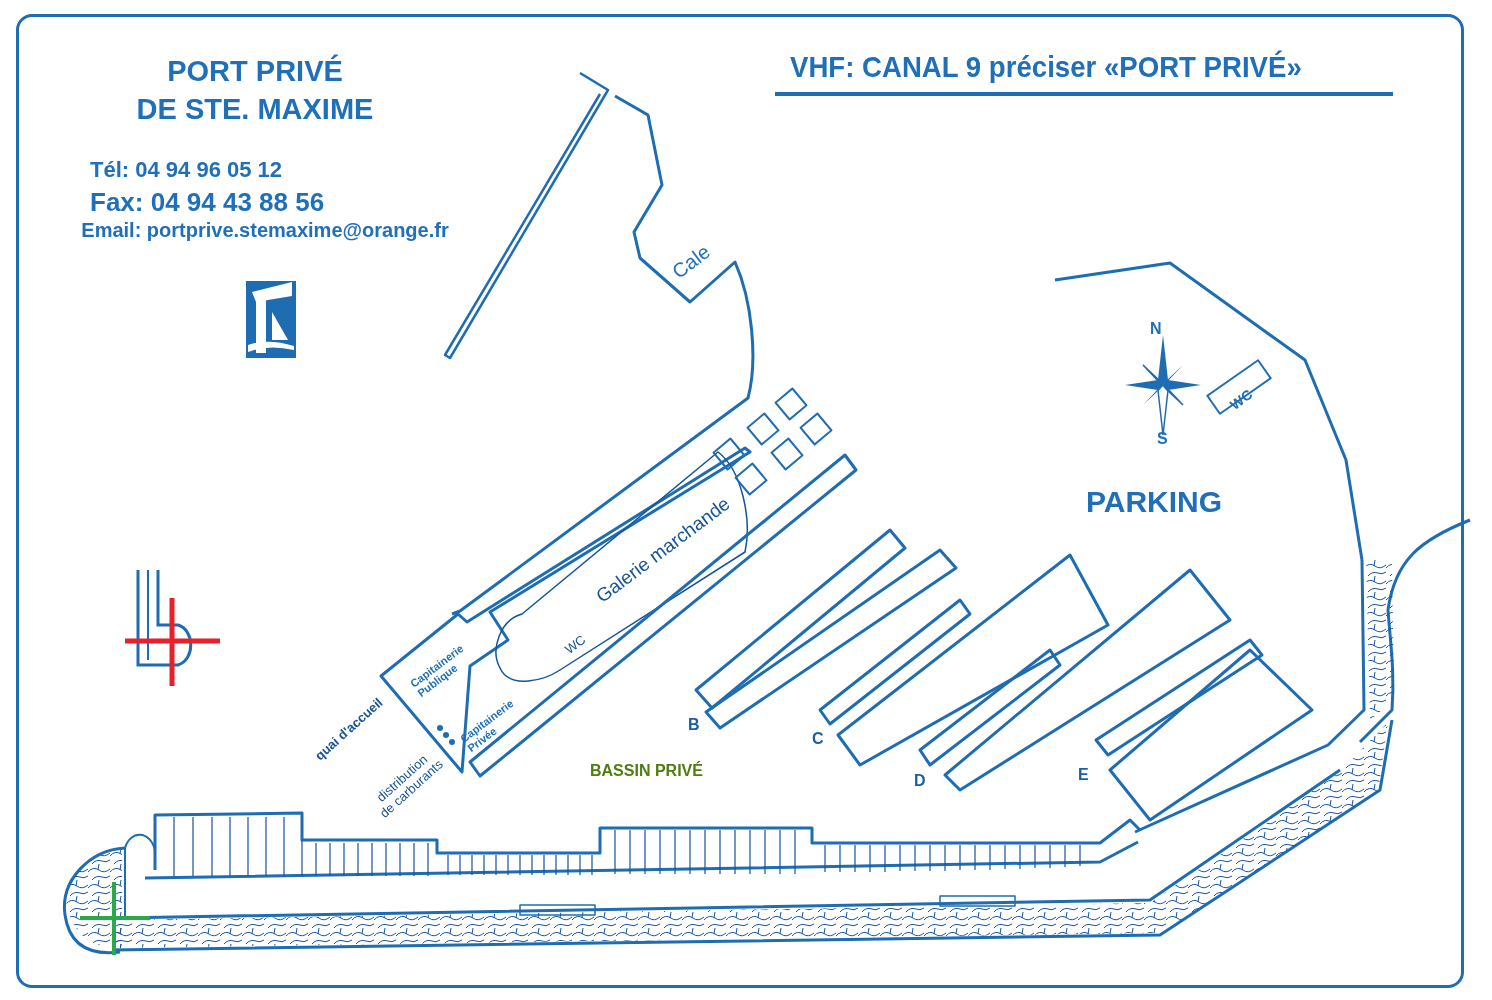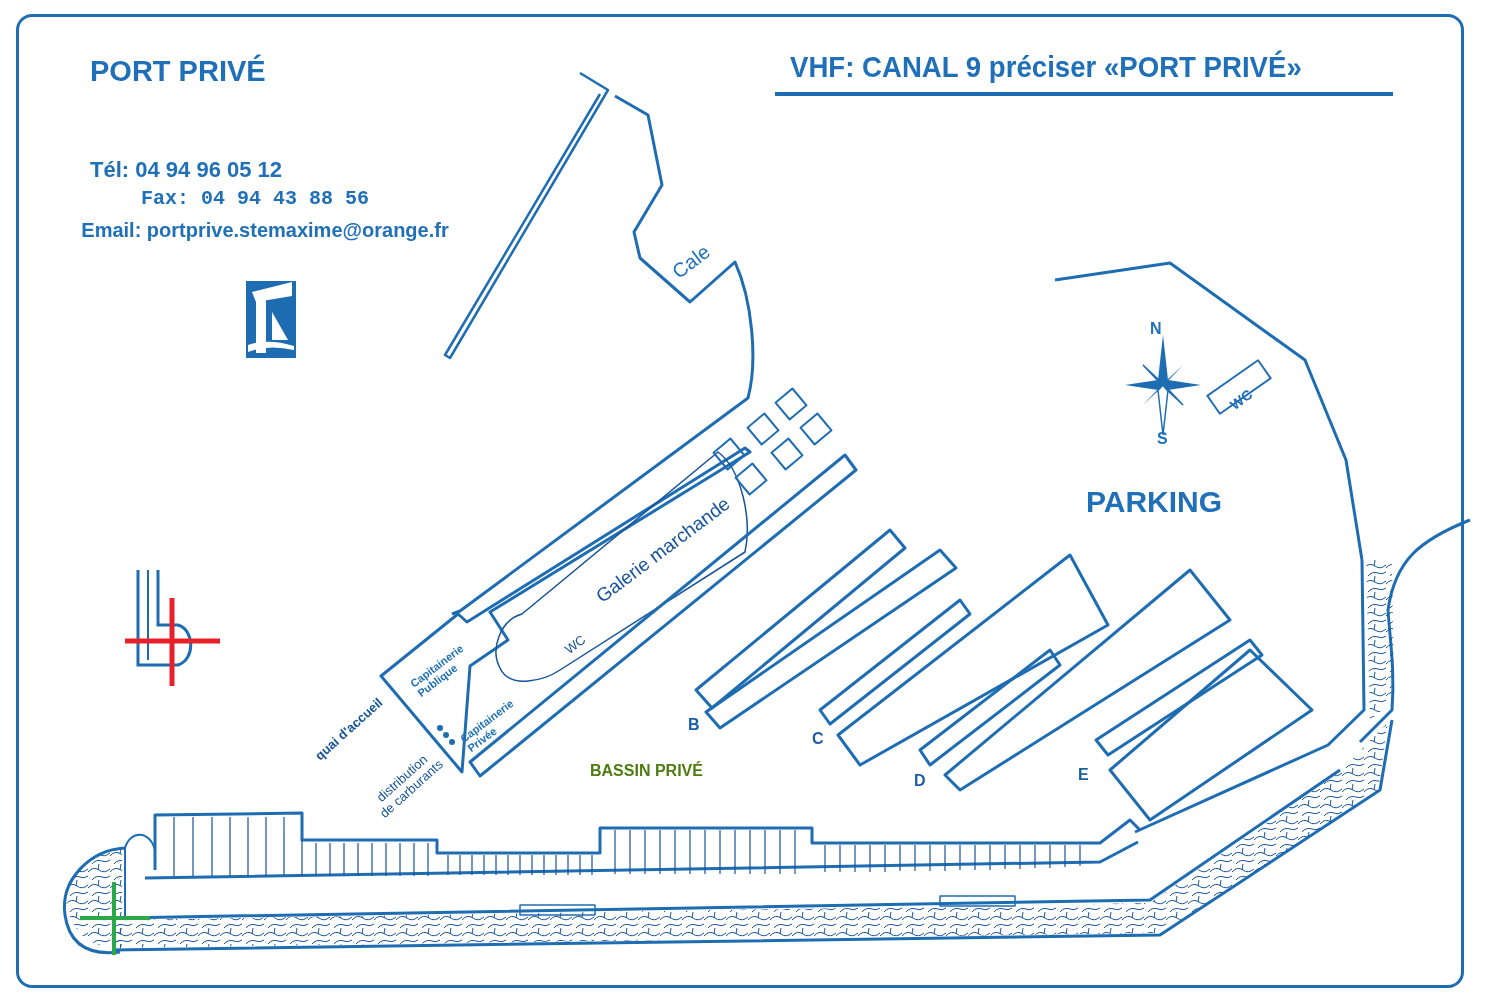--- a/index.html
+++ b/index.html
@@ -1,36 +1,37 @@
 <!DOCTYPE html>
 <html><head>
 <meta charset="utf-8">
 <style>
   html, body { margin:0; padding:0; background:#ffffff; }
   body { width:1492px; height:1000px; position:relative; overflow:hidden; font-family:"Liberation Sans", sans-serif; }
   .frame { position:absolute; left:16px; top:14px; width:1448px; height:974px; border:3px solid #1e6db3; border-radius:16px; box-sizing:border-box; }
   .txt { position:absolute; color:#1f70b8; font-weight:bold; white-space:nowrap; }
-  .title { left:90px; width:330px; text-align:left; font-size:29px; line-height:38px; top:52px; }
+  .title { left:90px; width:330px; text-align:center; font-size:29px; line-height:38px; top:52px; }
   .tel { left:90px; width:330px; text-align:left; font-size:22px; top:157px; }
-  .fax { left:90px; width:330px; text-align:center; font-size:20px; top:187px;font-family:Liberation Mono, monospace; }
+  .fax { left:90px; width:330px; font-size:26px; top:187px; }
   .email { left:70px; width:390px; text-align:center; font-size:20px; top:219px; }
   .vhf { left:790px; top:50px; font-size:30px; transform:scaleX(0.92); transform-origin:left top; }
   .vhf-line { position:absolute; left:775px; top:92px; width:618px; height:4px; background:#1e6db3; }
   .parking { left:1086px; top:476px; font-size:30px;margin-top:9px; }
   .bassin { left:590px; top:762px; font-size:16px; color:#4d7c0f; }
   .rot { position:absolute; color:#1f70b8; white-space:nowrap; transform-origin:left top; }
   svg { position:absolute; left:0; top:0; }
 </style>
 </head>
 <body>
 
 <div class="frame"></div>
 
 <div class="txt title">
   <div>PORT PRIVÉ</div>
+  <div>DE STE. MAXIME</div>
 </div>
 <div class="txt tel">Tél: 04 94 96 05 12</div>
 <div class="txt fax">Fax: 04 94 43 88 56</div>
 <div class="txt email">Email: portprive.stemaxime@orange.fr</div>
 
 <div class="txt vhf">VHF: CANAL 9 préciser «PORT PRIVÉ»</div>
 <div class="vhf-line"></div>
 
 <svg width="1492" height="1000" viewBox="0 0 1492 1000">
   <g fill="none" stroke="#1e6db3" stroke-width="3" stroke-linejoin="round">

